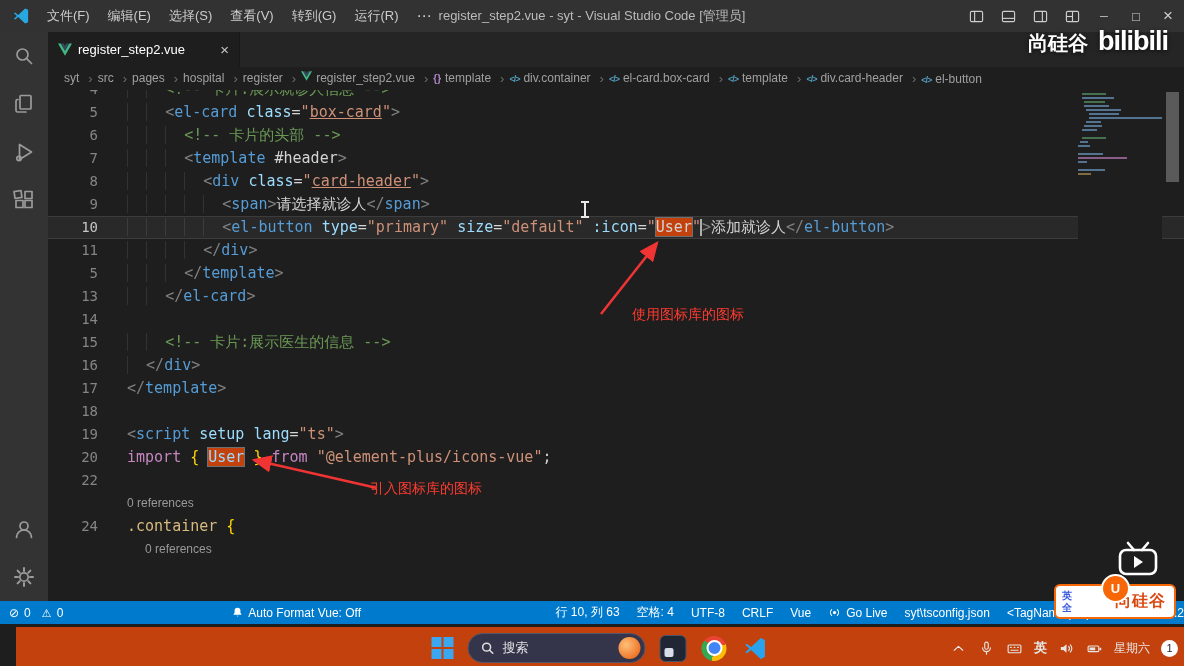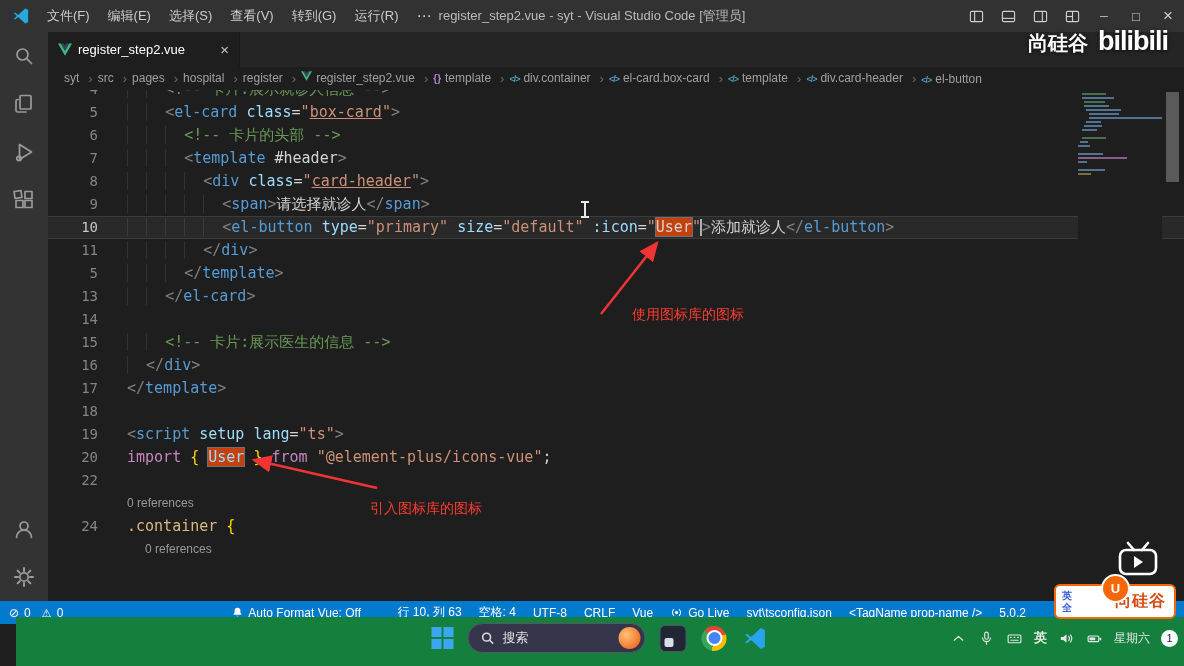--- a/index.html
+++ b/index.html
@@ -63,38 +63,38 @@
   .caret{display:inline-block;width:2px;height:17px;background:#aeafad;vertical-align:middle;margin-left:-1px;}
   .lens{color:#999999;}
   .row.lensrow{font-family:"Liberation Sans","DejaVu Sans",sans-serif;font-size:12px;color:#999999;}
   #minimap{position:absolute;left:1030px;top:0;width:84px;bottom:0;background:#1e1e1e;padding-top:3px;overflow:hidden;}
   .mm-line{height:2px;margin-bottom:2px;opacity:.85;}
   .scroll-thumb{position:absolute;left:1118px;top:2px;width:13px;height:90px;background:rgba(190,190,190,0.38);}
 
   
   .arrows{position:absolute;left:0;top:0;width:1184px;height:666px;pointer-events:none;z-index:45;}
   .anno{position:absolute;color:#ff3b30;font-size:14px;z-index:46;white-space:nowrap;}
-  #anno1{left:632px;top:306px;} #anno2{left:370px;top:500px;}
+  #anno1{left:632px;top:306px;} #anno2{left:370px;top:480px;}
   .ibeam{position:absolute;left:584px;top:203px;width:2px;height:13px;background:#e8e8e8;z-index:47;}
   .ibeam::before,.ibeam::after{content:"";position:absolute;left:-3px;width:8px;height:2px;background:#e8e8e8;}
   .ibeam::before{top:-2px;} .ibeam::after{bottom:-2px;}
 
   
   .statusbar{position:absolute;left:0;right:0;top:601px;height:23px;background:#007acc;color:#ffffff;
              font-size:12px;display:flex;align-items:center;z-index:20;white-space:nowrap;}
   .sb-left{display:flex;align-items:center;padding-left:9px;}
-  .sb-right{margin-left:auto;display:flex;align-items:center;gap:17px;padding-right:158px;}
+  .sb-right{margin-left:auto;display:flex;align-items:center;gap:17px;}
   .sb-item{display:flex;align-items:center;gap:5px;}
   .ico-err::before{content:"⊘";font-size:12px;}
   .ico-warn::before{content:"⚠";font-size:11px;margin-left:6px;}
   .autofmt{margin-left:168px;gap:4px;}
   .sb-item svg{width:13px;height:13px;display:block;}
 
   
-  .taskbar{position:absolute;left:16px;right:0;bottom:0;height:49px;background:#15803d;z-index:30;}
+  .taskbar{position:absolute;left:16px;right:0;bottom:0;height:39px;background:#c2410c;z-index:30;}
   .tb-center{position:absolute;left:50%;top:0;height:42px;transform:translateX(-50%);
              display:flex;align-items:center;gap:14px;}
   .win-start{display:grid;grid-template-columns:10px 10px;grid-gap:2px;}
   .win-start span{width:10px;height:10px;background:#3ba7f0;}
   .search-pill{width:178px;height:30px;border-radius:15px;background:#34344a;border:1px solid #56566b;
                display:flex;align-items:center;gap:8px;padding:0 4px 0 12px;box-sizing:border-box;color:#e4e4e4;font-size:13px;}
   .search-pill svg{width:14px;height:14px;stroke:#dddddd;fill:none;stroke-width:1.8;stroke-linecap:round;}
   .pill-img{margin-left:auto;width:22px;height:22px;border-radius:50%;
             background:radial-gradient(circle at 35% 35%, #ffc078, #e8590c);}
   .app-ico{width:27px;height:27px;display:flex;align-items:center;justify-content:center;}

